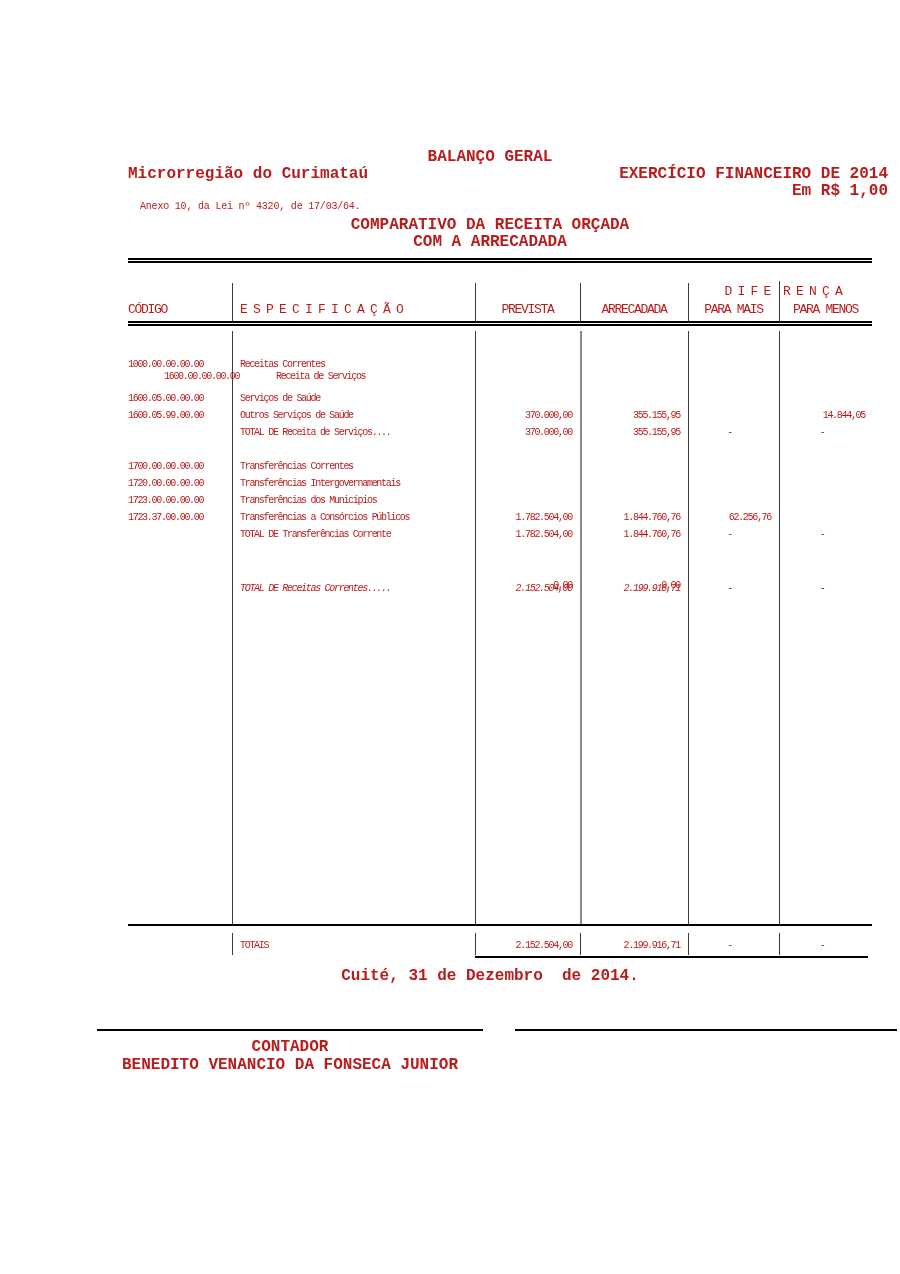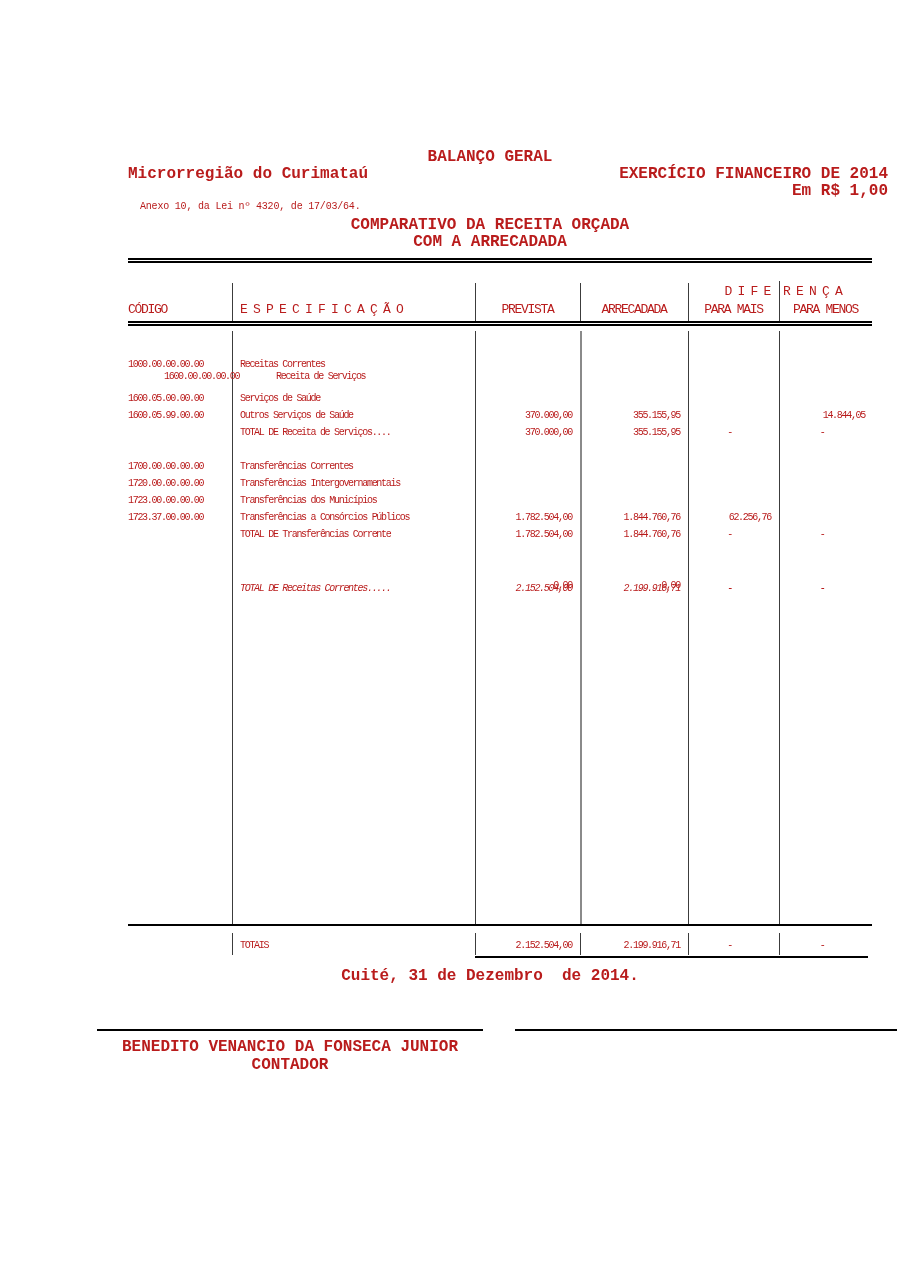--- a/index.html
+++ b/index.html
@@ -155,17 +155,17 @@
   </div>
 
   <div class="hline" style="left:475px;top:956px;width:393px;"></div>
 
   <div class="abs mono-lg ctrbox" style="top:968px;">Cuité, 31 de Dezembro  de 2014.</div>
 
   <div class="hline" style="left:97px;top:1029px;width:386px;"></div>
   <div class="hline" style="left:515px;top:1029px;width:382px;"></div>
 
   <div class="sigblock" style="left:97px;top:1038px;width:386px;">
+    <div>CONTADOR</div>
     <div>BENEDITO VENANCIO DA FONSECA JUNIOR</div>
-    <div>CONTADOR</div>
   </div>
 
 </div>
 
 </body></html>

